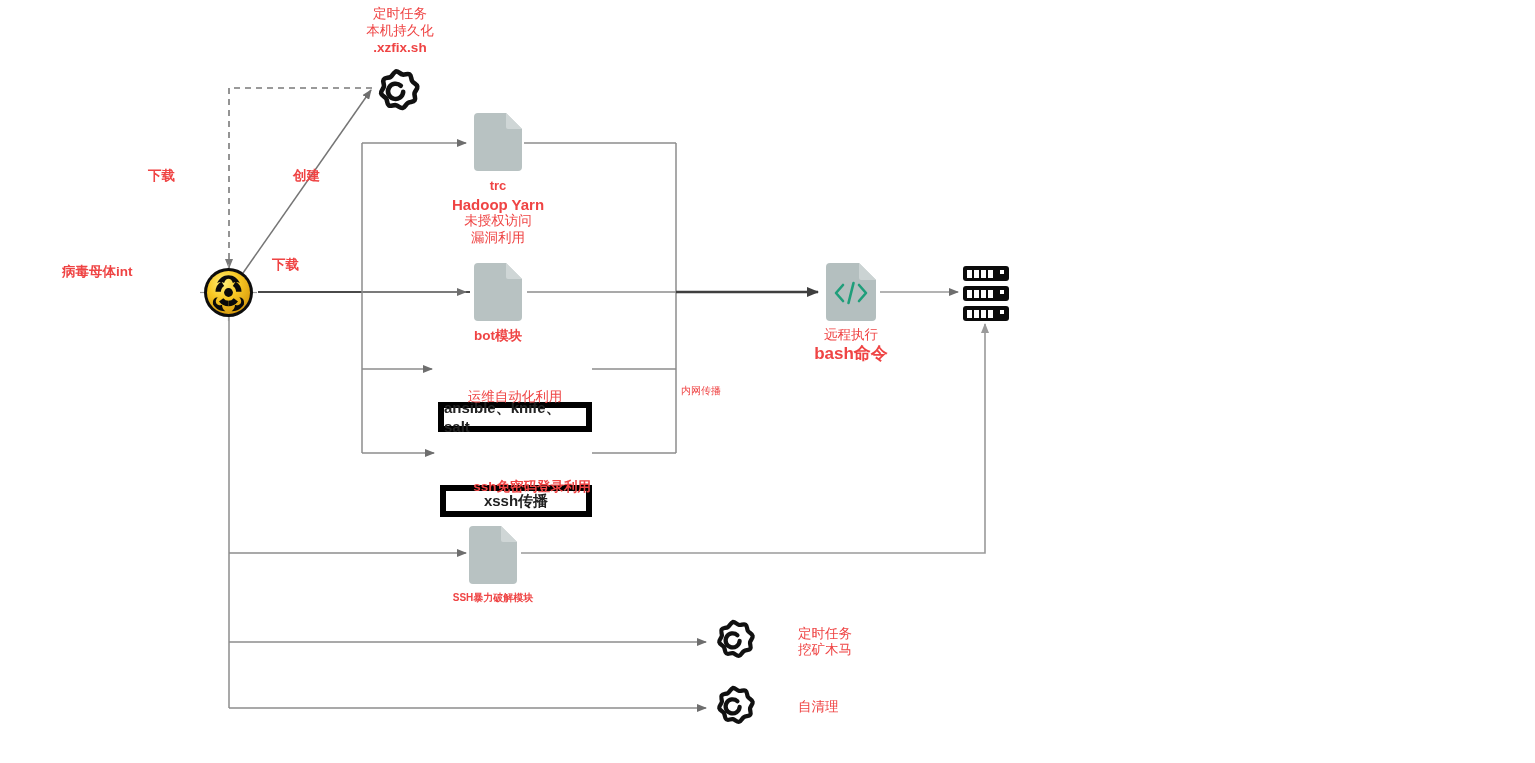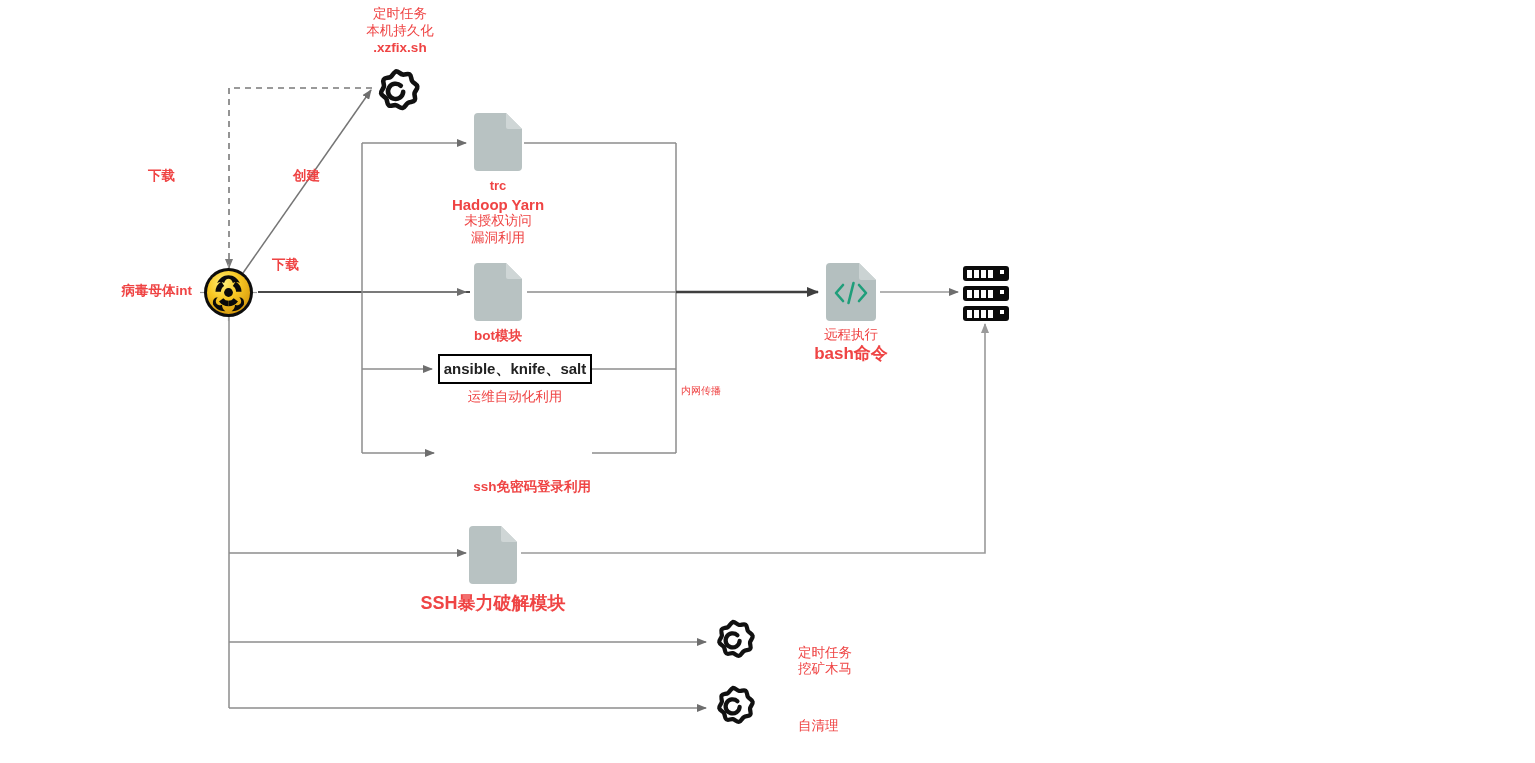--- a/index.html
+++ b/index.html
@@ -23,31 +23,32 @@
     pointer-events: none;
   }
   .lbl {
     position: absolute;
     color: #ef4444;
     white-space: pre;
     line-height: 1.28;
   }
   .lbl.b { font-weight: bold; }
   .lbl.c { text-align: center; }
-  .lbl.l { text-align: right; margin-top: 19px; }
+  .lbl.l { text-align: left; }
   .box {
     position: absolute;
-    border: 2px solid #000000;
+    border: 6px solid #000000;
     background: #ffffff;
     display: flex;
     align-items: center;
     justify-content: center;
     font-weight: bold;
     color: #222222;
     font-size: 15px;
+    margin-top: 48px;
   }
   .docicon { position: absolute; }
   .gear { position: absolute; }
   .bio { position: absolute; }
   .server { position: absolute; }
   .rack {
     position: absolute;
     background: #0b0b0b;
     border-radius: 3px;
   }
@@ -194,20 +195,21 @@
     <svg width="48" height="58" viewBox="0 0 48 58" xmlns="http://www.w3.org/2000/svg">
       <path d="M4,0 H32 L48,16 V54 a4,4 0 0 1 -4,4 H4 a4,4 0 0 1 -4,-4 V4 a4,4 0 0 1 4,-4 z" fill="#b8c2c2"></path>
       <path d="M32,0 L48,16 H34 a2,2 0 0 1 -2,-2 z" fill="#cfd6d6"></path>
     </svg>
   </div>
   <div class="lbl c b" style="left:433px; top:327px; width:130px; font-size:13.5px;">bot模块</div>
 
   <div class="box" style="left:438px; top:354px; width:154px; height:30px;">ansible、knife、salt</div>
   <div class="lbl c" style="left:440px; top:388px; width:150px; font-size:13.5px;">运维自动化利用</div>
 
+  <div class="box" style="left:440px; top:437px; width:152px; height:32px;">xssh传播</div>
   <div class="lbl c b" style="left:441px; top:478px; width:150px; font-size:13.5px;text-align:right;">ssh免密码登录利用</div>
 
   <div class="docicon" style="left:826px; top:263px; width:50px; height:58px;">
     <svg width="50" height="58" viewBox="0 0 50 58" xmlns="http://www.w3.org/2000/svg">
       <path d="M4,0 H33 L50,17 V54 a4,4 0 0 1 -4,4 H4 a4,4 0 0 1 -4,-4 V4 a4,4 0 0 1 4,-4 z" fill="#b4bfbf"></path>
       <path d="M33,0 L50,17 H35 a2,2 0 0 1 -2,-2 z" fill="#cbd3d3"></path>
       <g stroke="#1f9e7a" stroke-width="2.6" fill="none" stroke-linecap="round" stroke-linejoin="round">
         <path d="M17,22 L10,30 L17,38"></path>
         <path d="M33,22 L40,30 L33,38"></path>
         <path d="M27.5,20 L22.5,40"></path>
@@ -240,21 +242,21 @@
       <div class="bay" style="left:37px; top:4px; width:4px; height:4px;"></div>
     </div>
   </div>
 
   <div class="docicon" style="left:469px; top:526px; width:48px; height:58px;">
     <svg width="48" height="58" viewBox="0 0 48 58" xmlns="http://www.w3.org/2000/svg">
       <path d="M4,0 H32 L48,16 V54 a4,4 0 0 1 -4,4 H4 a4,4 0 0 1 -4,-4 V4 a4,4 0 0 1 4,-4 z" fill="#b8c2c2"></path>
       <path d="M32,0 L48,16 H34 a2,2 0 0 1 -2,-2 z" fill="#cfd6d6"></path>
     </svg>
   </div>
-  <div class="lbl c b" style="left:418px; top:592px; width:150px; font-size:18px;">SSH暴力破解模块</div>
+  <div class="lbl c b" style="left:418px; top:592px; width:150px; font-size:10px;">SSH暴力破解模块</div>
 
   <div class="gear" style="left:709px; top:617px; width:48px; height:48px;">
     <svg width="48" height="48" viewBox="0 0 52 52" xmlns="http://www.w3.org/2000/svg">
       <g fill="none" stroke="#111111" stroke-width="4.6" stroke-linejoin="round" stroke-linecap="round">
         <path d="M26 4.2
           c2.6 0 4.1 2.9 6.6 3.4 c2.5 0.5 5-1.6 7-0.2 c2 1.4 1.3 4.6 2.6 6.8
           c1.3 2.2 4.6 2.8 5.1 5.3 c0.5 2.5-2.3 4.3-2.8 6.8 c-0.5 2.5 1.6 5 0.2 7
           c-1.4 2-4.6 1.3-6.8 2.6 c-2.2 1.3-2.8 4.6-5.3 5.1 c-2.5 0.5-4.3-2.3-6.8-2.8
           c-2.5-0.5-5 1.6-7 0.2 c-2-1.4-1.3-4.6-2.6-6.8 c-1.3-2.2-4.6-2.8-5.1-5.3
           c-0.5-2.5 2.3-4.3 2.8-6.8 c0.5-2.5-1.6-5-0.2-7 c1.4-2 4.6-1.3 6.8-2.6

